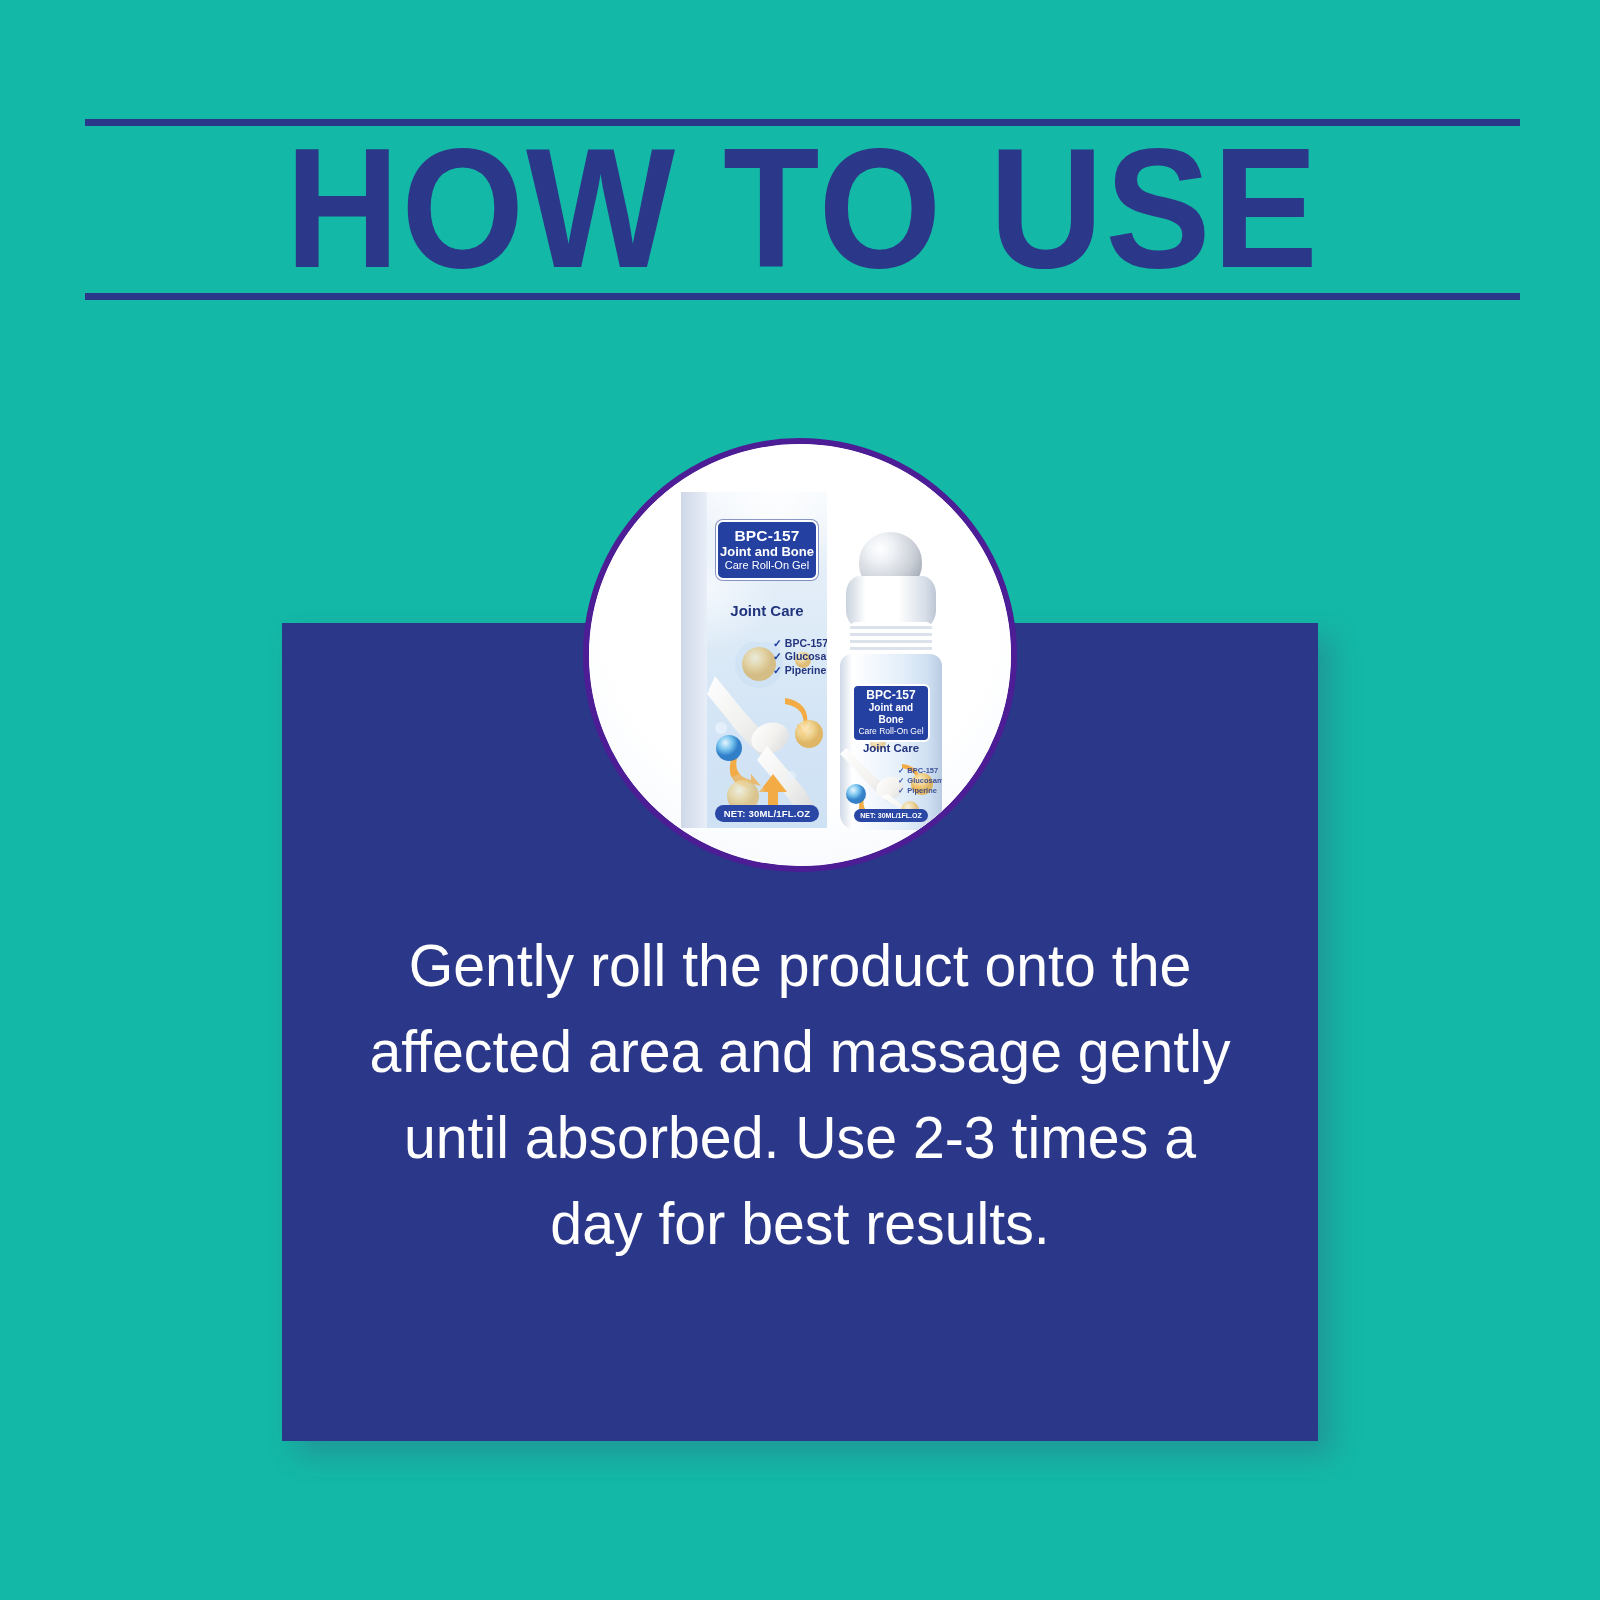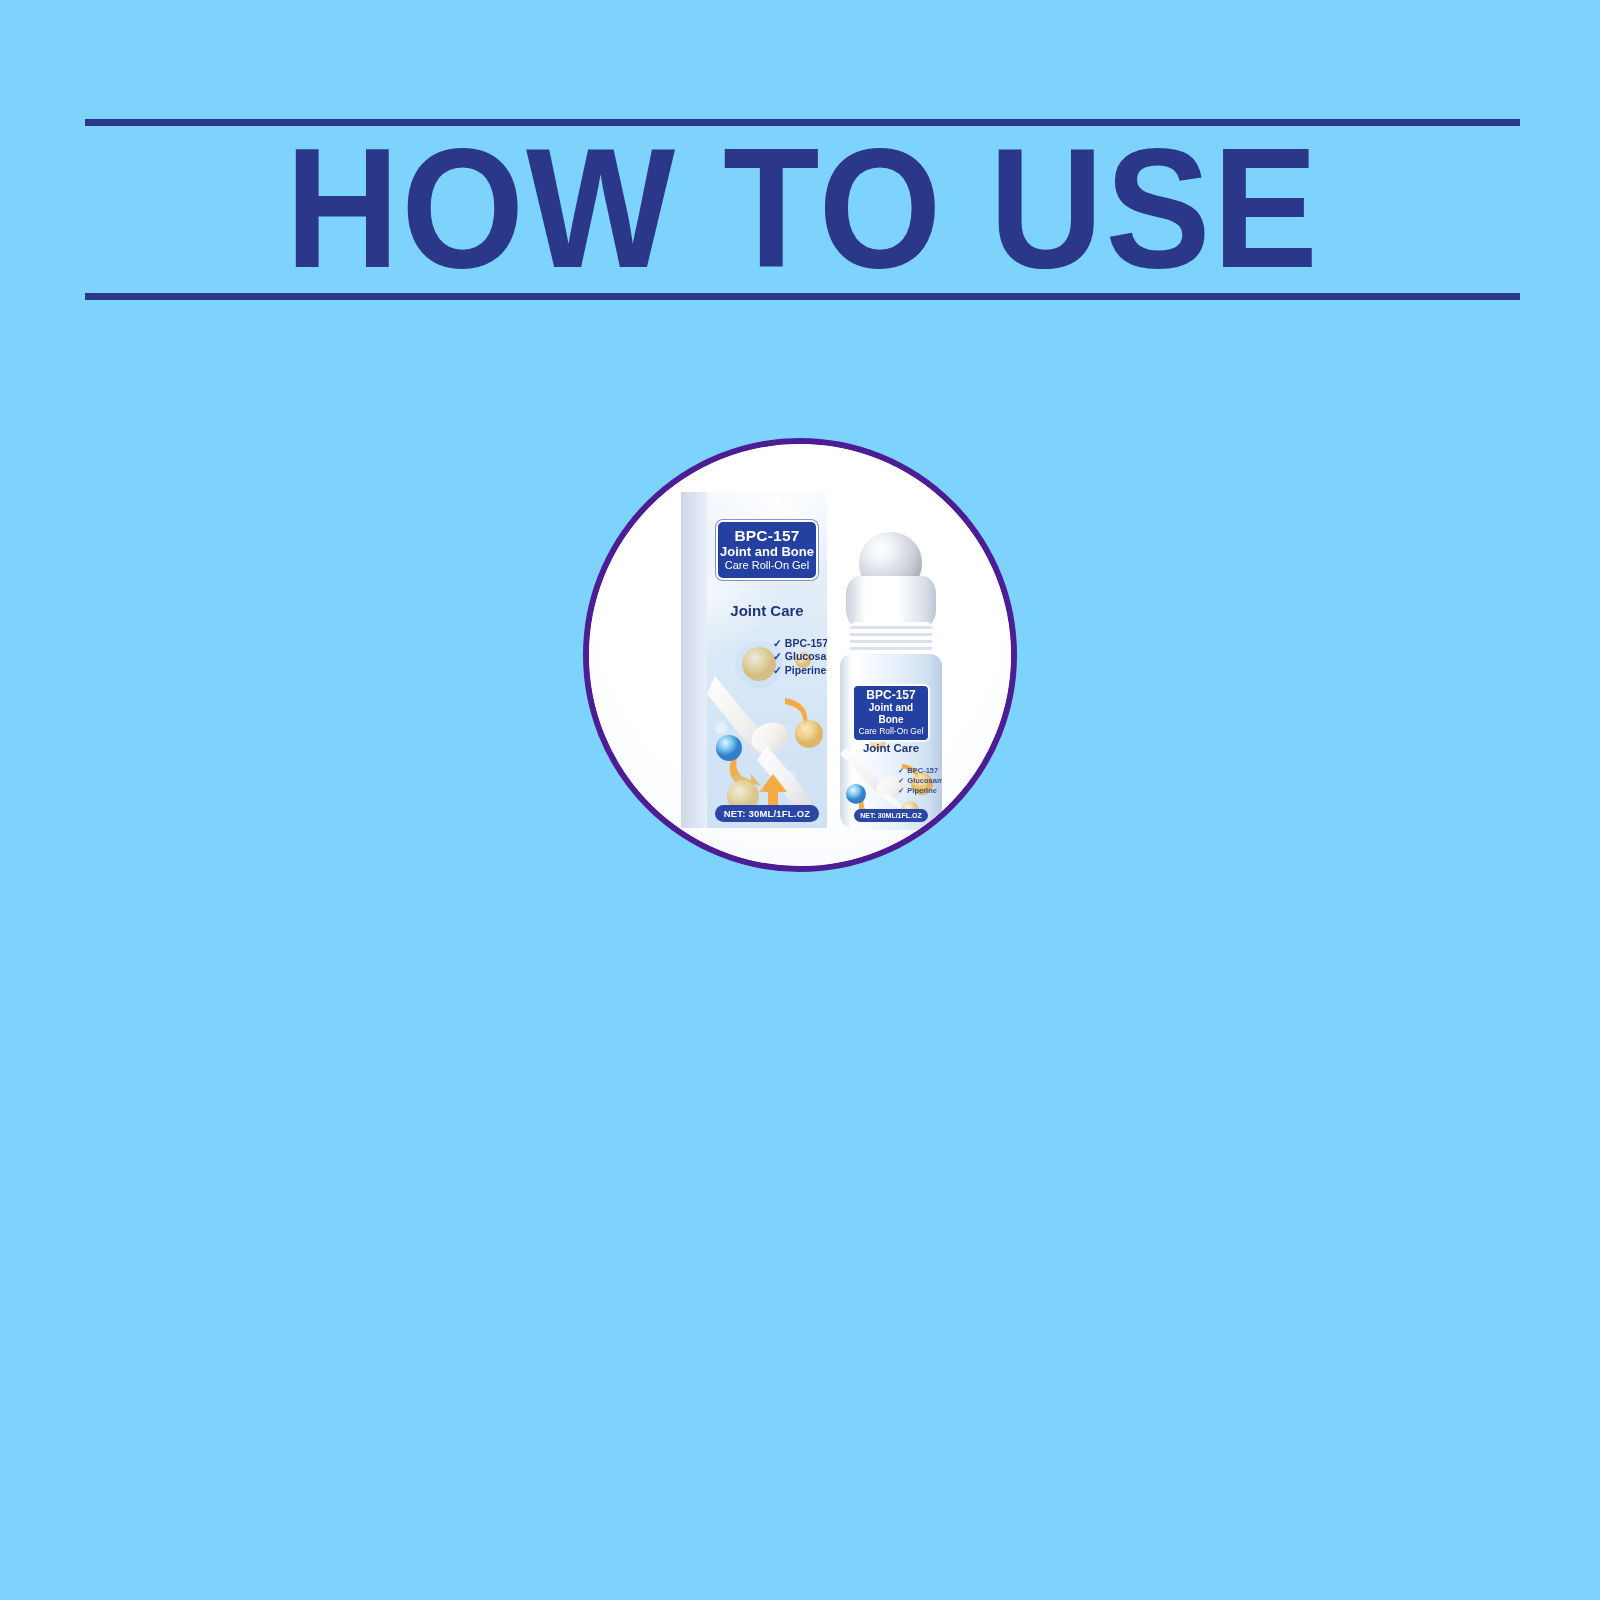--- a/index.html
+++ b/index.html
@@ -13,21 +13,21 @@
     font-family: "Liberation Sans", sans-serif;
     overflow: hidden;
     position: relative;
   }
 
   #page {
     position: absolute;
     left: 0; top: 0;
     width: 1600px;
     height: 1600px;
-    background: #7dd3fc;
+    background: #14b8a6;
     overflow: hidden;
   }
 
   
   .rule {
     position: absolute;
     left: 85px;
     width: 1435px;
     height: 7px;
     background: #2b3788;
@@ -296,20 +296,23 @@
 </style>
 </head>
 <body>
 
 <div id="page">
 
   <div class="rule rule-top"></div>
   <div class="page-title">HOW TO USE</div>
   <div class="rule rule-bot"></div>
 
+  <div class="panel">
+    <div class="panel-text">Gently roll the product onto the affected area and massage gently until absorbed. Use 2-3 times a day for best results.</div>
+  </div>
 
   <div class="product-circle">
     <div class="circle-inner">
 
       <div class="carton">
         <div class="carton-side"></div>
         <div class="carton-face">
 
           <svg class="knee-art" viewBox="0 0 120 170" preserveAspectRatio="none">
             <defs>

